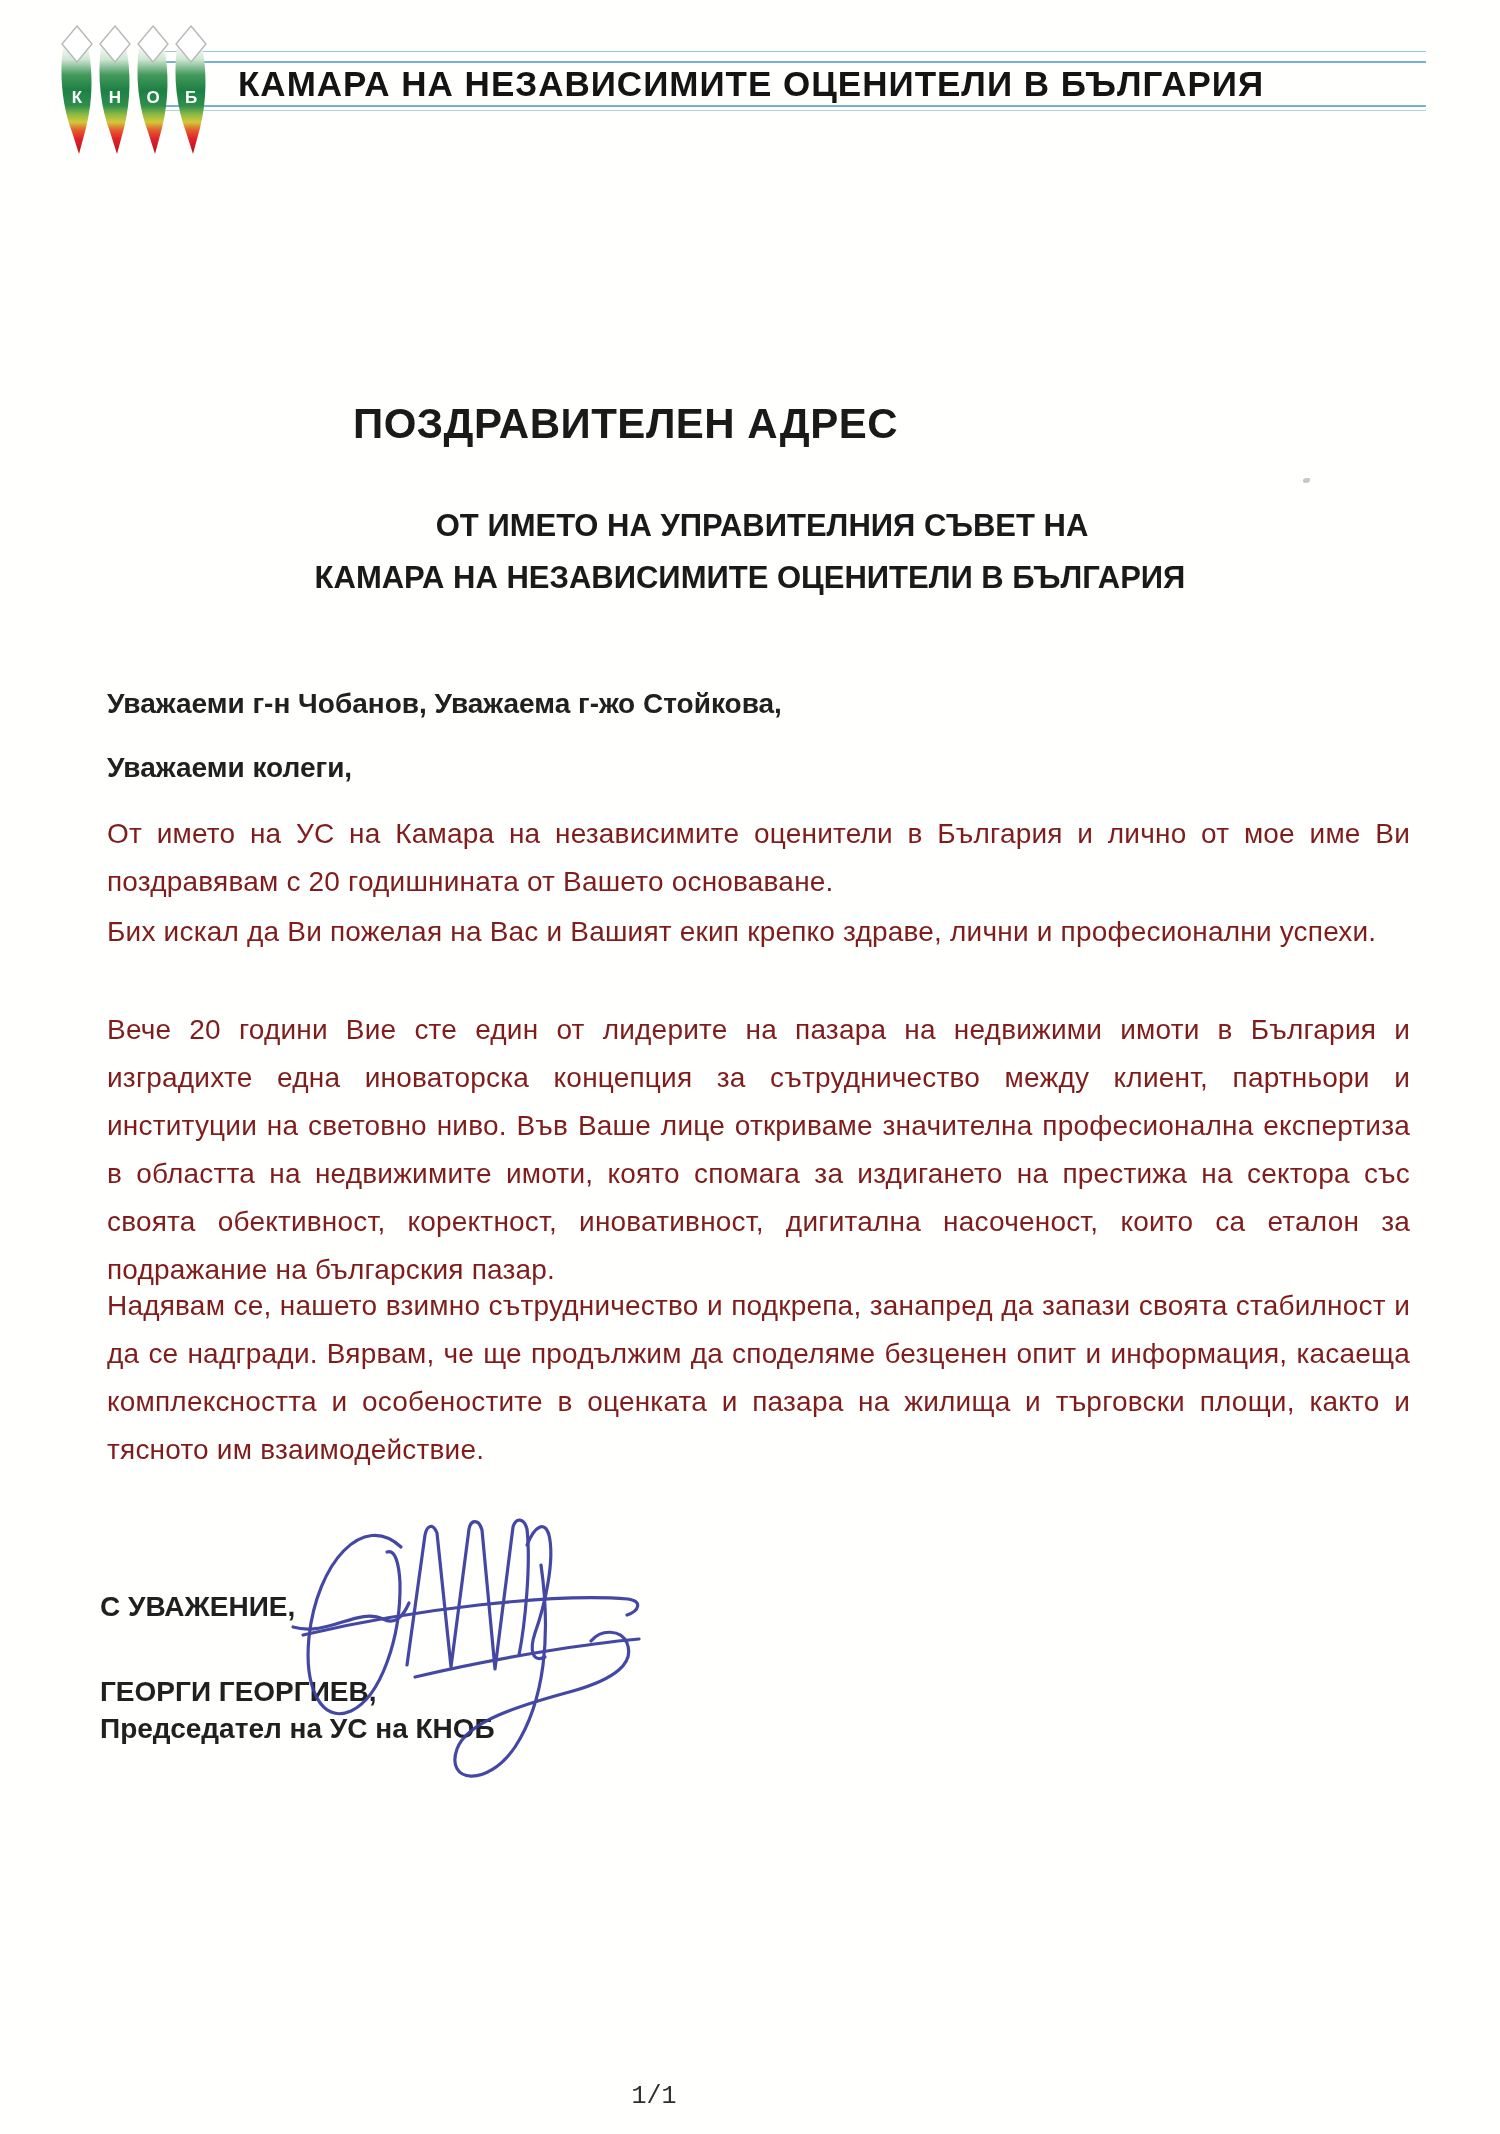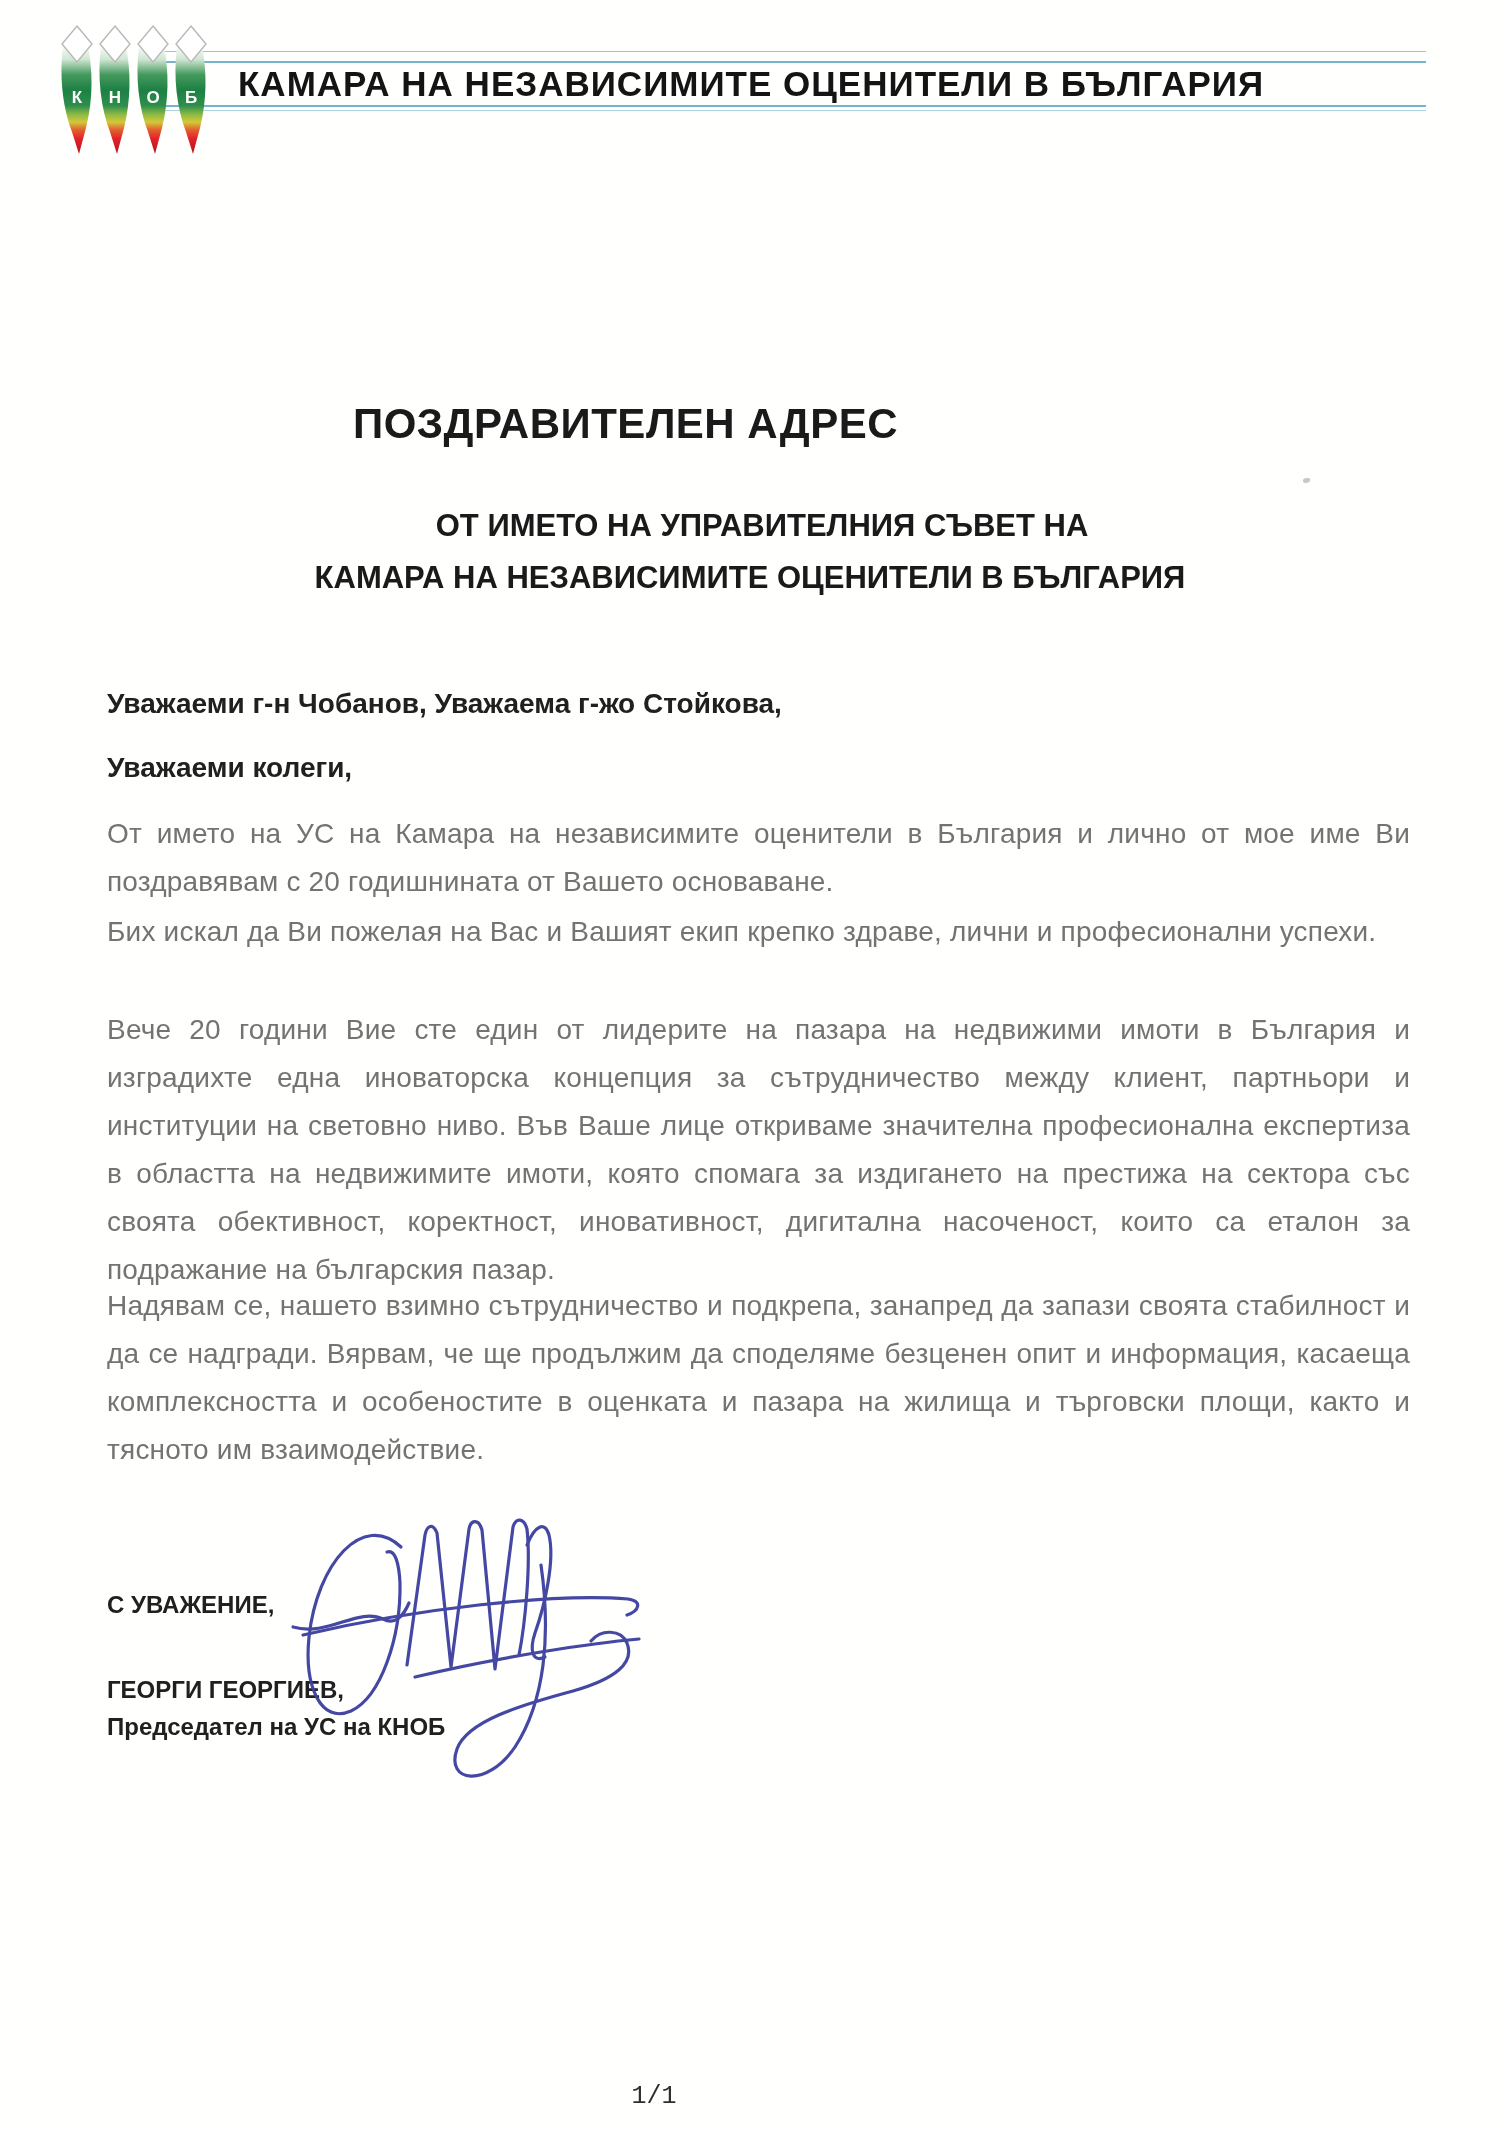--- a/index.html
+++ b/index.html
@@ -107,33 +107,33 @@
   .sal-2 { top: 752px; }
   .body-par {
     position: absolute;
     left: 107px;
     width: 1303px;
     margin: 0;
     font-size: 28px;
     line-height: 48px;
     letter-spacing: .2px;
     text-align: justify;
-    color: #737373;
+    color: #7f1d1d;
   }
   .par-1 { top: 810px; }
   .par-2 { top: 908px; }
   .par-3 { top: 1006px; }
   .par-4 { top: 1282px; }
 
   
   .signoff {
     position: absolute;
-    left: 107px;
-    margin: 0;
-    font-size: 24px;
+    left: 100px;
+    margin: 0;
+    font-size: 28px;
     font-weight: bold;
     color: #202020;
     z-index: 2;
   }
   .closing { top: 1591px; }
   .signer-name { top: 1676px; }
   .signer-role { top: 1713px; }
   .signature-svg {
     position: absolute;
     left: 283px; top: 1505px;

